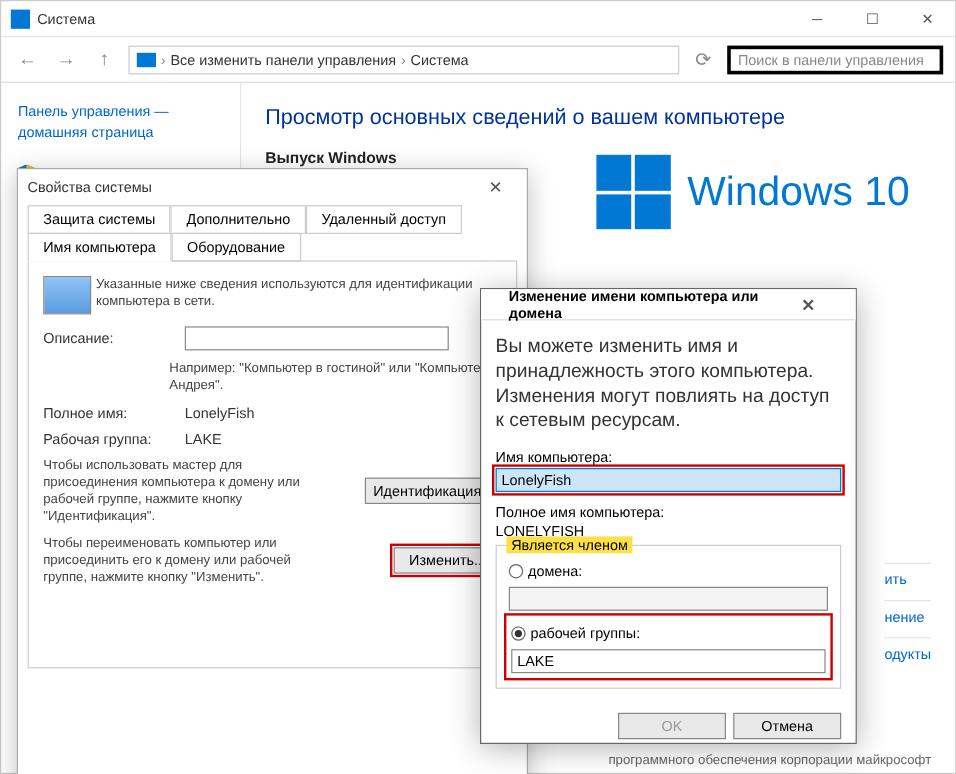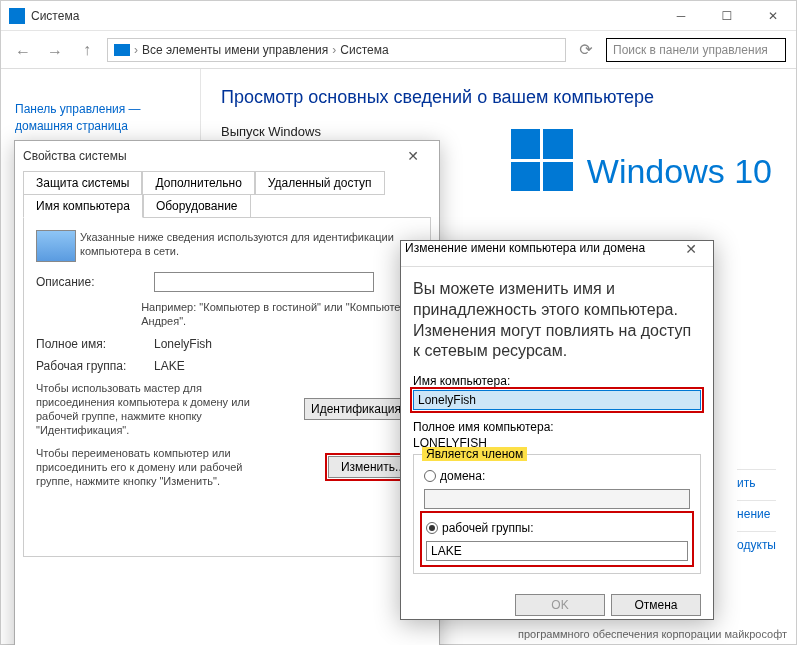--- a/index.html
+++ b/index.html
@@ -11,38 +11,38 @@
 .title-bar .icon { width: 16px; height: 16px; background: #0078d4; margin-right: 6px; }
 .title-bar .title { flex: 1; color: #333; }
 .win-controls { display: flex; }
 .win-btn { width: 46px; height: 30px; display: flex; align-items: center; justify-content: center; color: #555; }
 
 .toolbar { height: 38px; display: flex; align-items: center; padding: 0 10px; border-bottom: 1px solid #ddd; gap: 8px; }
 .nav-arrow { width: 24px; height: 24px; display: flex; align-items: center; justify-content: center; color: #888; font-size: 16px; }
 .breadcrumb { flex: 1; height: 24px; border: 1px solid #ccc; display: flex; align-items: center; padding: 0 6px; gap: 4px; font-size: 12px; color: #333; }
 .breadcrumb .sep { color: #888; }
 .bc-icon { width: 16px; height: 12px; background: #0078d4; }
-.search-box { width: 180px; height: 24px; border: 1px solid #000000; padding: 0 6px; color: #888; display: flex; align-items: center; }
+.search-box { width: 180px; height: 24px; border: 3px solid #000000; padding: 0 6px; color: #888; display: flex; align-items: center; }
 
 .main-body { display: flex; height: calc(100% - 68px); }
 .sidebar { width: 200px; padding: 16px 14px; border-right: 1px solid #e5e5e5; }
-.sidebar .cp-home { color: #0066cc; font-size: 12px; line-height: 1.4; margin-bottom: 18px; margin-top: 16px; }
+.sidebar .cp-home { color: #0066cc; font-size: 12px; line-height: 1.4; margin-bottom: 18px; }
 .sidebar-item { display: flex; align-items: center; gap: 6px; color: #0066cc; font-size: 12px; margin-bottom: 10px; }
 .shield { width: 14px; height: 16px; }
 
 .content { flex: 1; padding: 18px 20px; position: relative; color: #333; }
 .content h1 { font-size: 18px; font-weight: 400; color: #003399; margin-bottom: 16px; }
-.section-title { font-size: 13px; margin: 6px 0; color: #222; }
-.win10-brand { position: absolute; right: 24px; top: 60px; display: flex; align-items: flex-end; gap: 14px; }
+.section-title { font-size: 13px; margin: 6px 0; color: #222; font-weight: bold; }
+.win10-brand { position: absolute; right: 38px; top: 60px; display: flex; align-items: center; gap: 14px; }
 .win10-logo { width: 62px; height: 62px; display: grid; grid-template: 1fr 1fr / 1fr 1fr; gap: 3px; }
 .win10-logo div { background: #0078d4; }
 .win10-text { font-size: 34px; font-weight: 300; color: #0078d4; }
 .link-block { position: absolute; right: 20px; top: 400px; }
 .link-block div { color: #0066cc; font-size: 12px; margin-bottom: 10px; border-top: 1px solid #e5e5e5; padding-top: 6px; }
-.bottom-note { position: absolute; right: 9px; bottom: 4px; font-size: 11px; color: #666; margin-top: 28px; }
+.bottom-note { position: absolute; right: 20px; bottom: 4px; font-size: 11px; color: #666; margin-top: 28px; }
 
 
 .dialog1 { position: absolute; left: 14px; top: 140px; width: 426px; height: 560px; background: #fff; border: 1px solid #aaa; box-shadow: 0 4px 20px rgba(0,0,0,0.25); }
 .dialog1 .dlg-title { height: 30px; display: flex; align-items: center; padding: 0 8px; font-size: 12px; color: #333; }
 .dlg-close { margin-left: auto; width: 36px; text-align: center; color: #555; font-size: 14px; }
 .tabs { display: flex; flex-wrap: wrap; padding: 0 8px; }
 .tab { padding: 4px 12px; border: 1px solid #ccc; background: #fff; font-size: 12px; margin-bottom: -1px; }
 .tab-row2 { display: flex; padding: 0 8px; }
 .tab.active { background: #fff; border-bottom: 1px solid #fff; position: relative; z-index: 2; }
 .tab-panel { border: 1px solid #ccc; margin: 0 8px 8px 8px; padding: 12px; height: 340px; position: relative; }
@@ -53,21 +53,21 @@
 .form-row .val { flex: 1; font-size: 12px; color: #333; }
 .text-input { width: 220px; height: 20px; border: 1px solid #888; padding: 0 4px; font-size: 12px; }
 .hint { font-size: 11px; color: #444; line-height: 1.3; }
 .btn { min-width: 90px; height: 22px; border: 1px solid #888; background: #e9e9e9; font-size: 12px; padding: 0 6px; display: inline-flex; align-items: center; justify-content: center; }
 .btn.hl { outline: 2px solid #c00; outline-offset: 1px; }
 .dlg-buttons { position: absolute; right: 10px; bottom: 8px; display: flex; gap: 6px; }
 .btn.disabled { color: #999; }
 
 
 .dialog2 { position: absolute; left: 400px; top: 240px; width: 314px; height: 380px; background: #fff; border: 1px solid #666; box-shadow: 0 4px 24px rgba(0,0,0,0.3); }
-.dialog2 .dlg-title { height: 26px; display: flex; align-items: flex-start; padding: 0 4px; font-size: 12px; background: #fff; border-bottom: 1px solid #ddd; }
+.dialog2 .dlg-title { height: 26px; display: flex; align-items: center; padding: 0 23px; font-size: 12px; background: #fff; border-bottom: 1px solid #ddd; font-weight: bold; }
 .dlg2-body { padding: 12px; }
 .dlg2-body p { font-size: 16px; color: #333; line-height: 1.3; margin-bottom: 12px; }
 .field-label { font-size: 12px; margin-bottom: 2px; }
 .field-input { width: 100%; height: 20px; border: 1px solid #0078d4; padding: 0 4px; font-size: 12px; }
 .field-input.sel { background: #cde6f7; outline: 2px solid #c00; outline-offset: 1px; }
 .right-btn { display: flex; justify-content: flex-end; margin: 10px 0; }
 .group-box { border: 1px solid #ccc; padding: 10px; margin-top: 4px; position: relative; }
 .group-box .legend { position: absolute; top: -8px; left: 8px; background: #fde047; padding: 0 4px; font-size: 12px; }
 .radio-row { display: flex; align-items: center; gap: 4px; margin: 4px 0; font-size: 12px; }
 .radio { width: 12px; height: 12px; border: 1px solid #666; border-radius: 50%; display: inline-flex; align-items: center; justify-content: center; }
@@ -90,21 +90,21 @@
       <div class="win-btn">✕</div>
     </div>
   </div>
   <div class="toolbar">
     <div class="nav-arrow">←</div>
     <div class="nav-arrow">→</div>
     <div class="nav-arrow">↑</div>
     <div class="breadcrumb">
       <div class="bc-icon"></div>
       <span class="sep">›</span>
-      <span>Все элементы имени управления</span>
+      <span>Все изменить панели управления</span>
       <span class="sep">›</span>
       <span>Система</span>
     </div>
     <div class="nav-arrow">⟳</div>
     <div class="search-box">Поиск в панели управления</div>
   </div>
   <div class="main-body">
     <div class="sidebar">
       <div class="cp-home">Панель управления — домашняя страница</div>
       <div class="sidebar-item">

